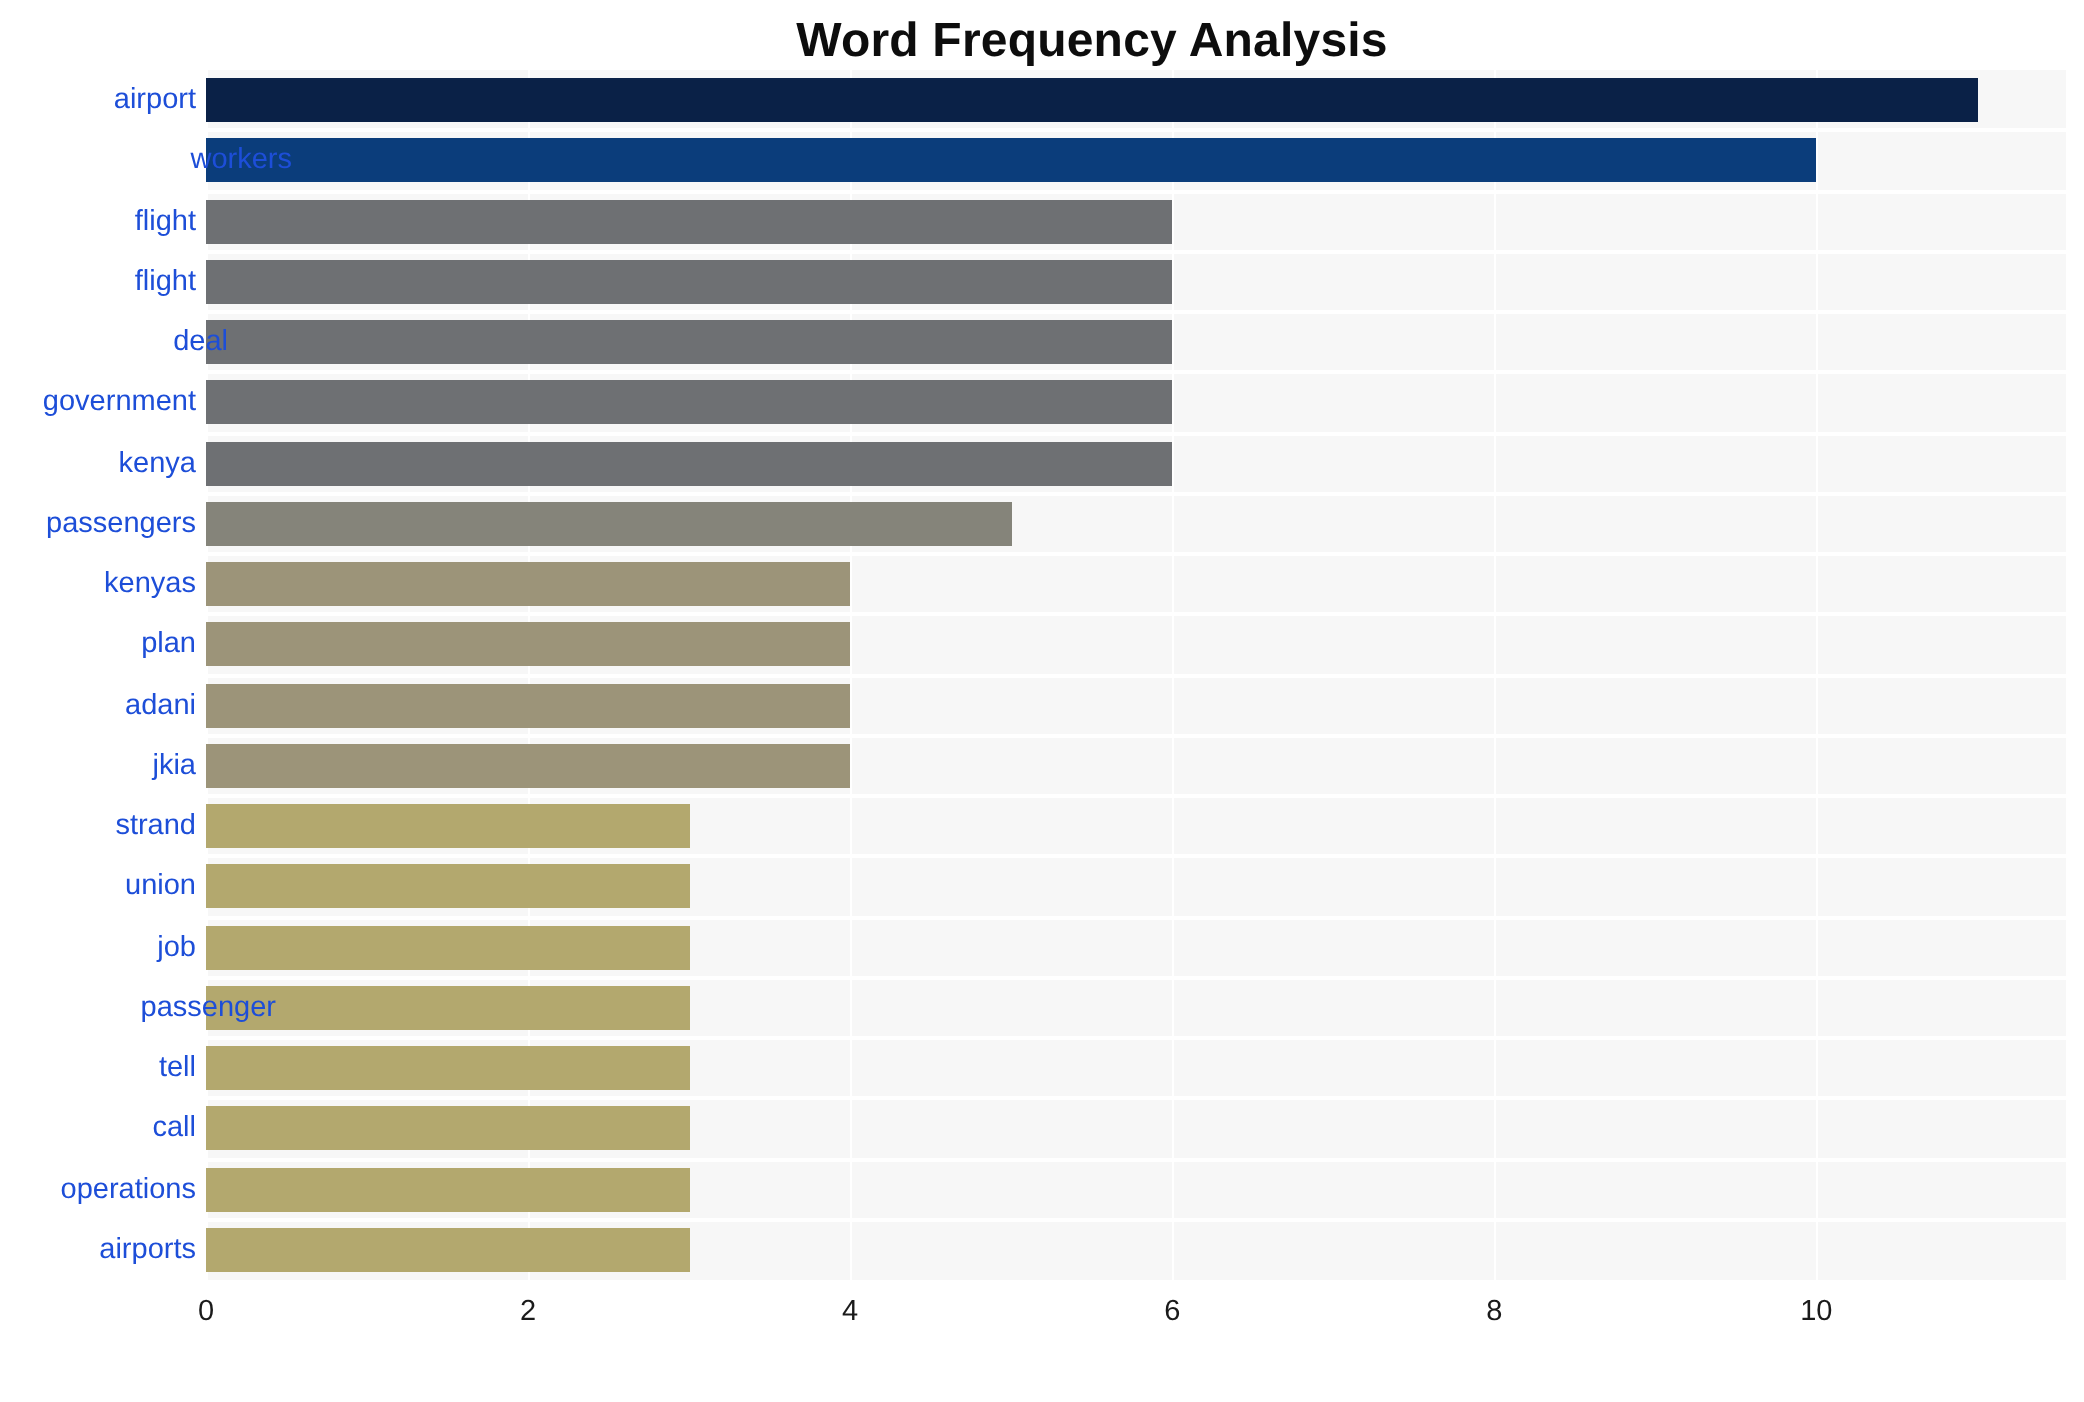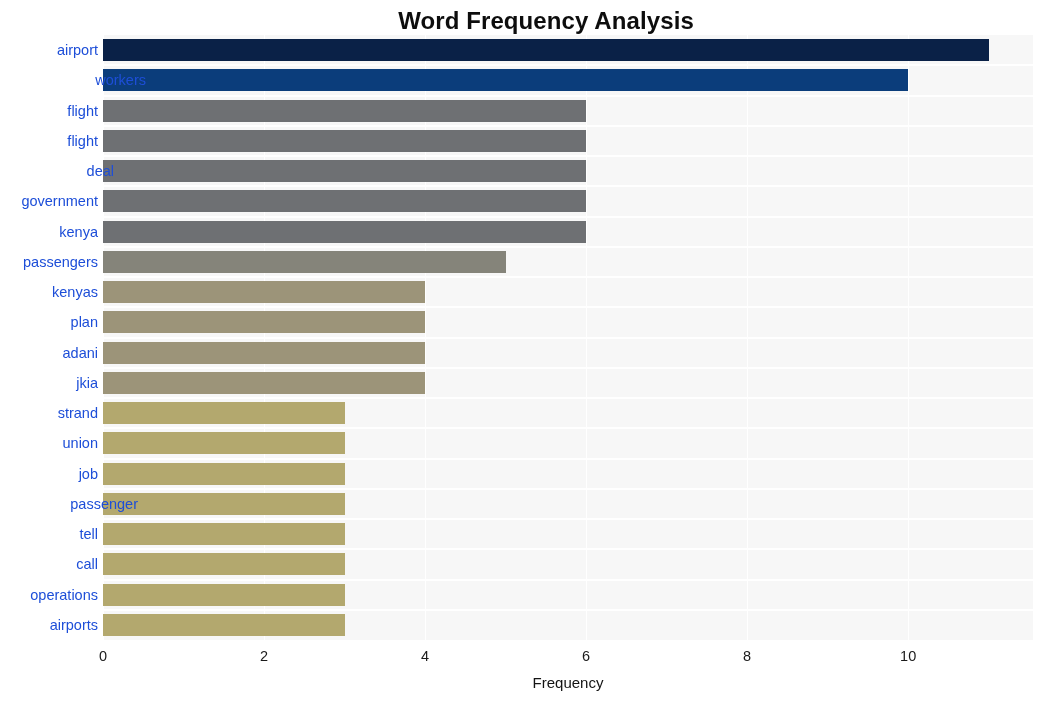--- a/index.html
+++ b/index.html
@@ -189,15 +189,14 @@
     </div>
   <div id="xtick-layer">
       <div class="xtick-label" style="left: 83px;">0</div>
       <div class="xtick-label" style="left: 244.039px;">2</div>
       <div class="xtick-label" style="left: 405.078px;">4</div>
       <div class="xtick-label" style="left: 566.117px;">6</div>
       <div class="xtick-label" style="left: 727.156px;">8</div>
       <div class="xtick-label" style="left: 888.195px;">10</div>
     </div>
 
-  <div id="xaxis-label">Frequency</div>
 
 </div>
 
 </body></html>

